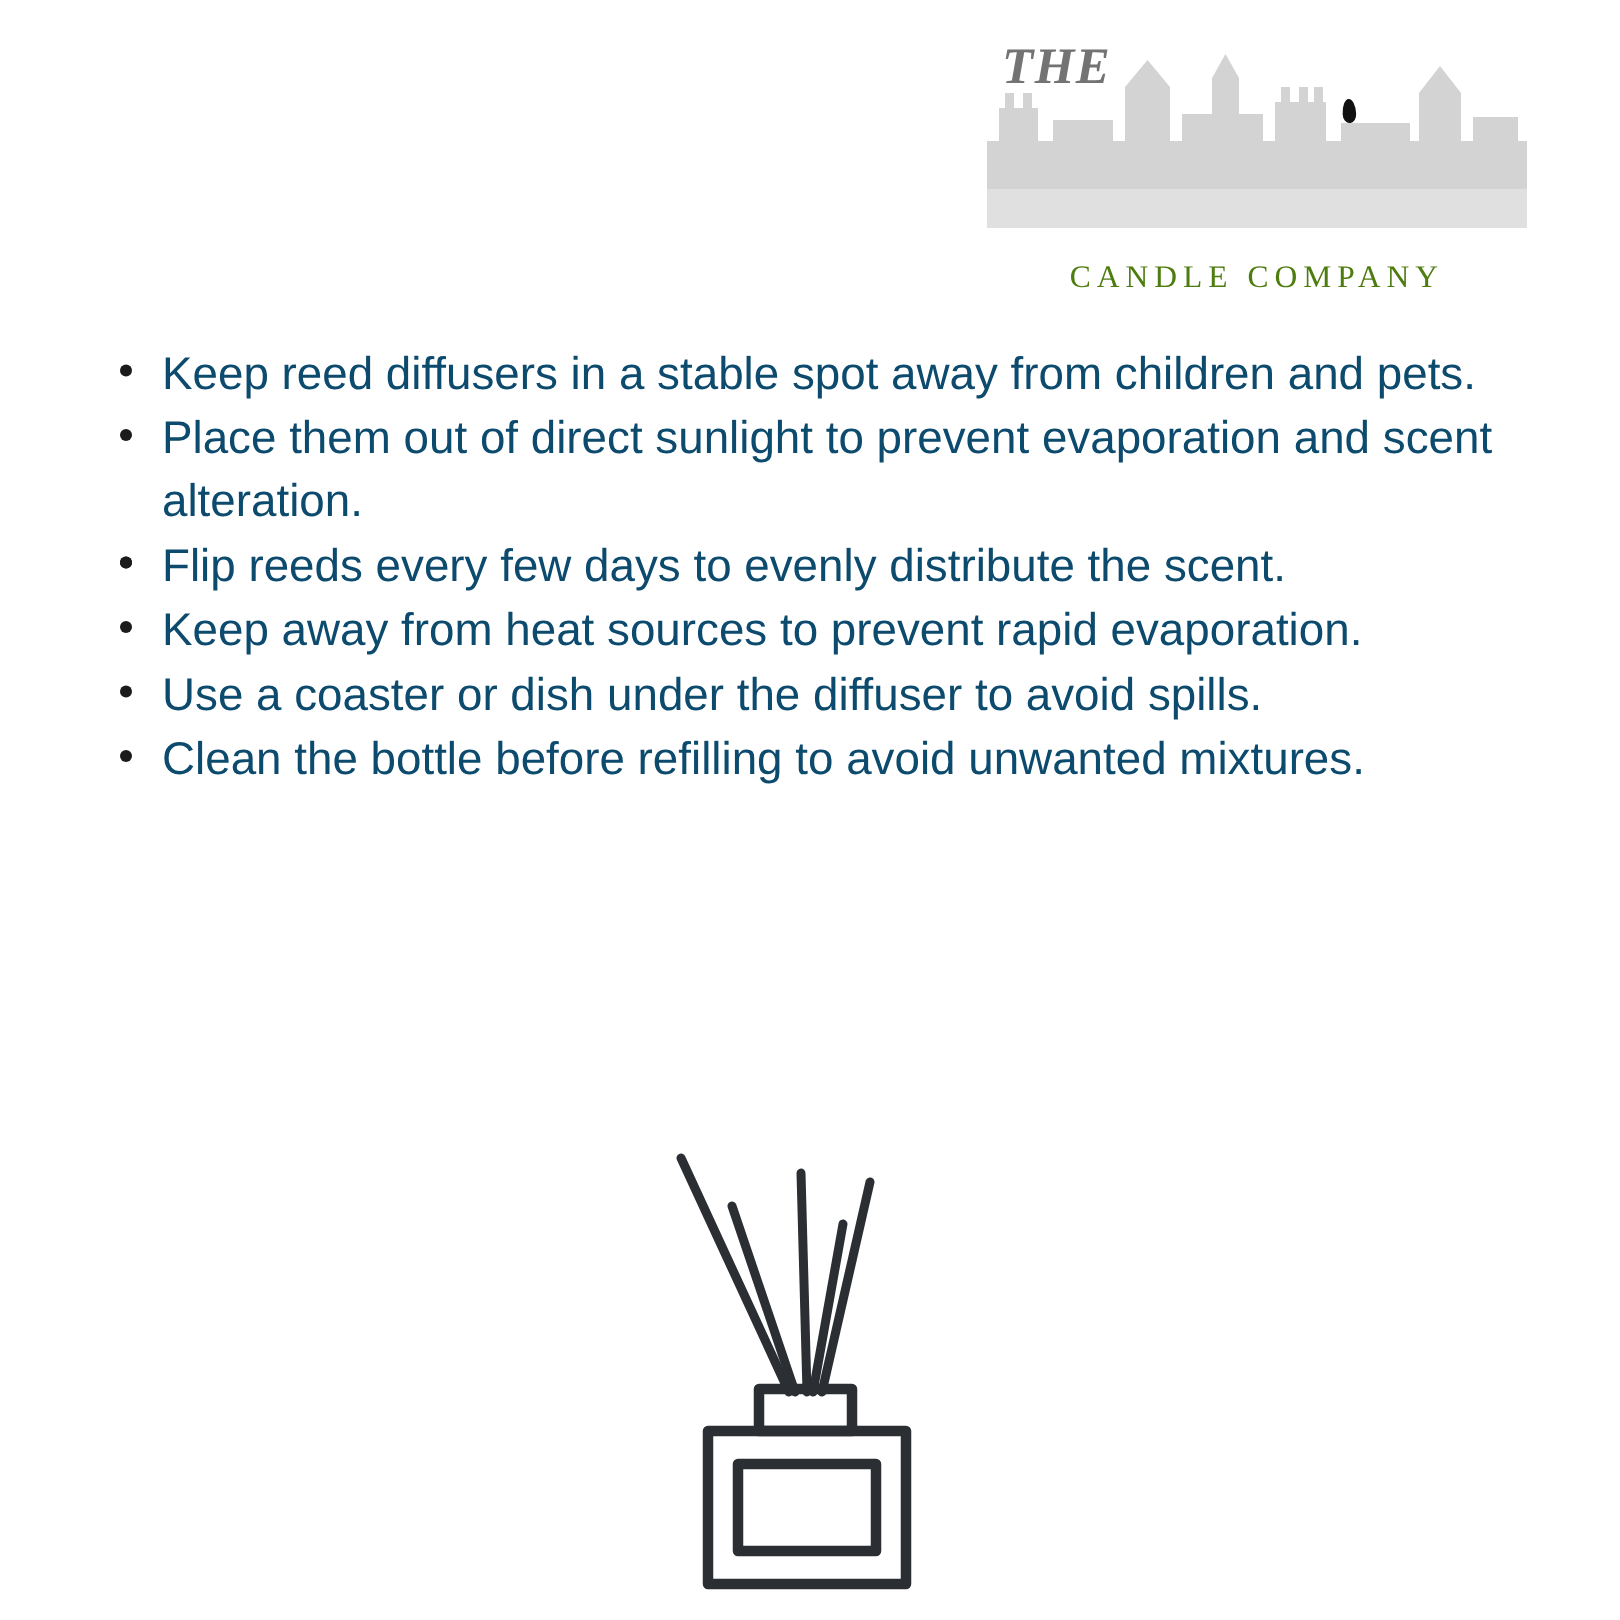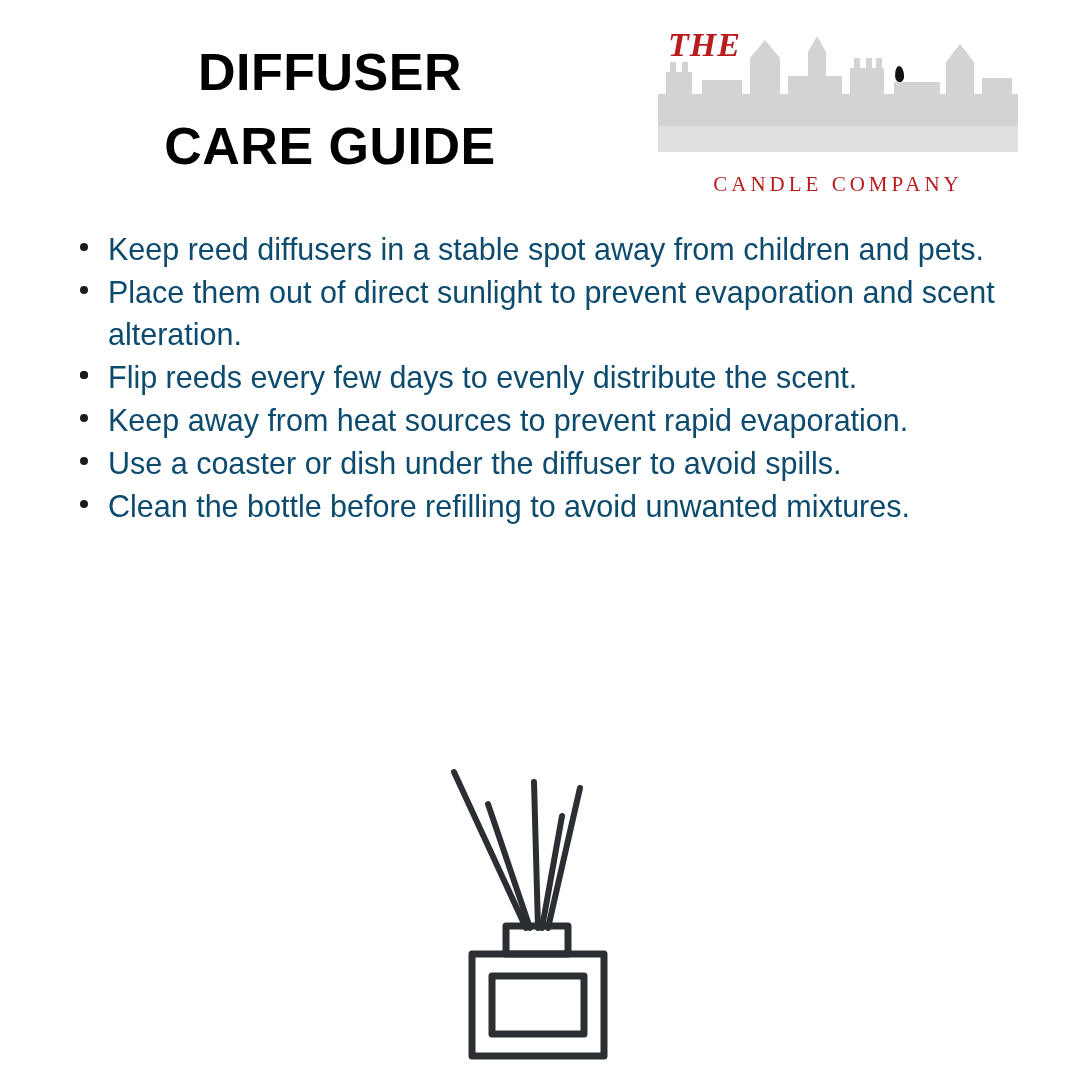--- a/index.html
+++ b/index.html
@@ -62,21 +62,21 @@
     overflow: hidden;
   }
   .logo-the {
     position: absolute;
     left: 10px;
     top: 2px;
     font-family: "Liberation Serif", serif;
     font-style: italic;
     font-weight: bold;
     font-size: 34px;
-    color: #b91c1c;
+    color: #737373;
     letter-spacing: 1px;
   }
   .logo-main {
     position: absolute;
     left: 0;
     top: 38px;
     width: 360px;
     text-align: center;
     font-family: "Liberation Serif", serif;
     font-size: 76px;
@@ -102,21 +102,21 @@
   }
   .logo-sub {
     position: absolute;
     left: 0;
     top: 148px;
     width: 360px;
     text-align: center;
     font-family: "Liberation Serif", serif;
     font-size: 21px;
     letter-spacing: 4px;
-    color: #b91c1c;
+    color: #4d7c0f;
   }
 
   
   .care-list {
     position: absolute;
     top: 228px;
     left: 68px;
     width: 955px;
     margin: 0;
     padding: 0;
@@ -150,24 +150,20 @@
     height: 300px;
   }
 </style>
 </head>
 <body>
 
 <div class="page">
 
   <div class="header">
 
-    <div class="title-block">
-      <div class="title-line">DIFFUSER</div>
-      <div class="title-line">CARE GUIDE</div>
-    </div>
 
     <div class="logo">
 
       <div class="logo-skyline">
         <svg width="360" height="120" viewBox="0 0 360 120" xmlns="http://www.w3.org/2000/svg">
           <g fill="#6f6f6f">
             <rect x="0" y="62" width="360" height="58"></rect>
             <rect x="8" y="40" width="26" height="24"></rect>
             <rect x="12" y="30" width="6" height="12"></rect>
             <rect x="24" y="30" width="6" height="12"></rect>

